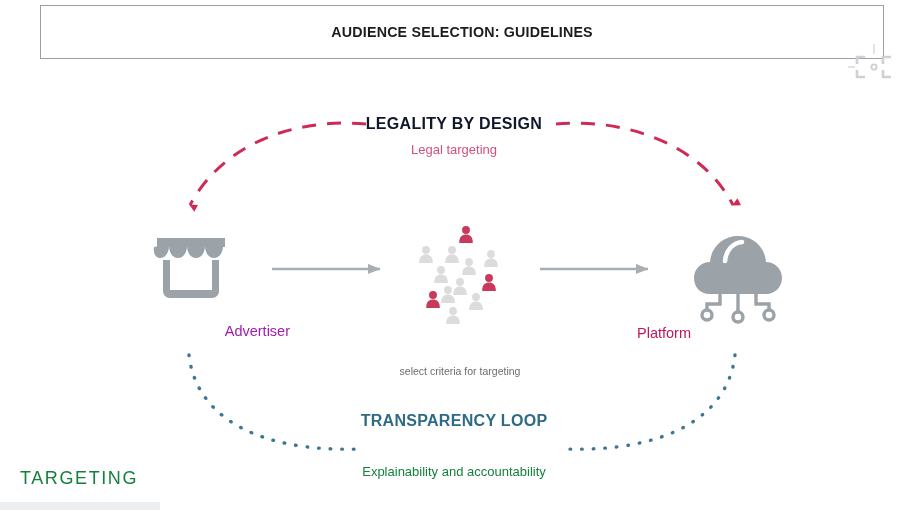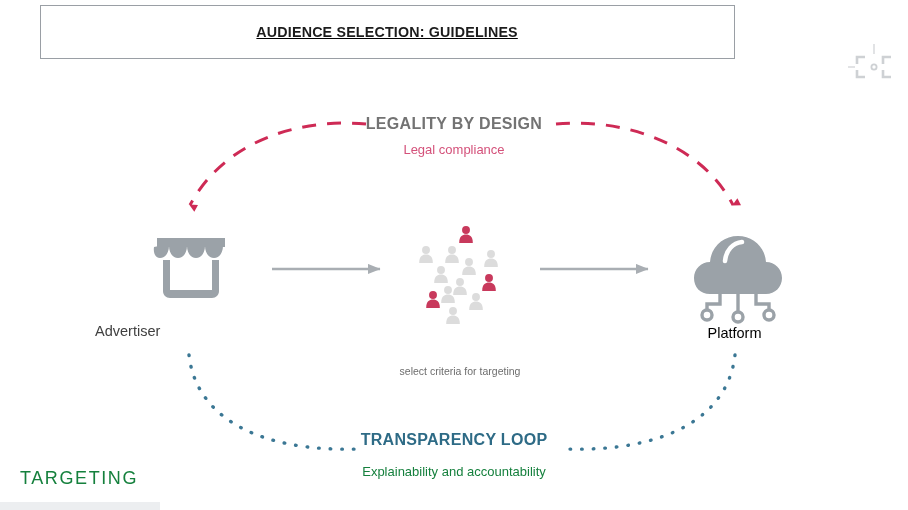--- a/index.html
+++ b/index.html
@@ -15,29 +15,28 @@
     overflow: hidden;
     font-family: "Liberation Sans", "DejaVu Sans", sans-serif;
     -webkit-font-smoothing: antialiased;
   }
 
   
   #title-box {
     position: absolute;
     left: 40px;
     top: 5px;
-    width: 695px;
+    width: 844px;
     height: 54px;
     box-sizing: border-box;
     border: 1px solid #9a9fa5;
     background: #ffffff;
     display: flex;
     align-items: center;
     justify-content: center;
-    text-decoration: underline;
   }
   #title-text {
     font-size: 15.5px;
     font-weight: bold;
     letter-spacing: 0.2px;
     color: #1c1c1c;
     font-family: "Liberation Sans Narrow", "Liberation Sans", sans-serif;
     transform: scaleX(0.92);
     transform-origin: center;
     white-space: nowrap;
@@ -68,64 +67,64 @@
     white-space: nowrap;
   }
 
   #legality-title {
     left: 0; right: 0;
     top: 115px;
     text-align: center;
     font-size: 16px;
     font-weight: bold;
     letter-spacing: 0.3px;
-    color: #737373;
+    color: #0f172a;
     font-family: "Liberation Sans Narrow", "Liberation Sans", sans-serif;
   }
   #legality-sub {
     left: 0; right: 0;
     top: 142px;
     text-align: center;
     font-size: 13px;
     color: #d4517a;
   }
 
   #transparency-title {
     left: 0; right: 0;
-    top: 431px;
+    top: 412px;
     text-align: center;
     font-size: 16px;
     font-weight: bold;
     letter-spacing: 0.3px;
     color: #2e6b86;
     font-family: "Liberation Sans Narrow", "Liberation Sans", sans-serif;
   }
   #transparency-sub {
     left: 0; right: 0;
     top: 464px;
     text-align: center;
     font-size: 13px;
     color: #15803d;
   }
 
   #advertiser-label {
     left: 95px;
     width: 195px;
     top: 323px;
-    text-align: left;
+    text-align: right;
     font-size: 14.5px;
-    color: #404040;
+    color: #a21caf;
   }
   #platform-label {
     left: 637px;
     width: 195px;
     top: 325px;
-    text-align: center;
+    text-align: left;
     font-size: 14.5px;
-    color: #000000;
+    color: #be185d;
   }
 
   #criteria-caption {
     left: 380px;
     width: 160px;
     top: 343px;
     text-align: center;
     font-size: 10.5px;
     line-height: 13px;
     color: #6d6d6d;
@@ -277,21 +276,21 @@
     </g>
 
     <g transform="translate(453,311) scale(0.92)" fill="#dcdcdc">
       <circle cx="0" cy="0" r="4.3"></circle>
       <path d="M-7.4,14 C-7.4,7 -4,5 0,5 C4,5 7.4,7 7.4,14 Z"></path>
     </g>
   </g>
 </svg>
 
 <div class="lbl" id="legality-title">LEGALITY BY DESIGN</div>
-<div class="lbl" id="legality-sub">Legal compliance</div>
+<div class="lbl" id="legality-sub">Legal targeting</div>
 
 <div class="lbl" id="transparency-title">TRANSPARENCY LOOP</div>
 <div class="lbl" id="transparency-sub">Explainability and accountability</div>
 
 <div class="lbl" id="advertiser-label">Advertiser</div>
 <div class="lbl" id="platform-label">Platform</div>
 
 <div class="lbl" id="criteria-caption">select criteria for targeting</div>
 
 <div id="footer-label">TARGETING</div>

